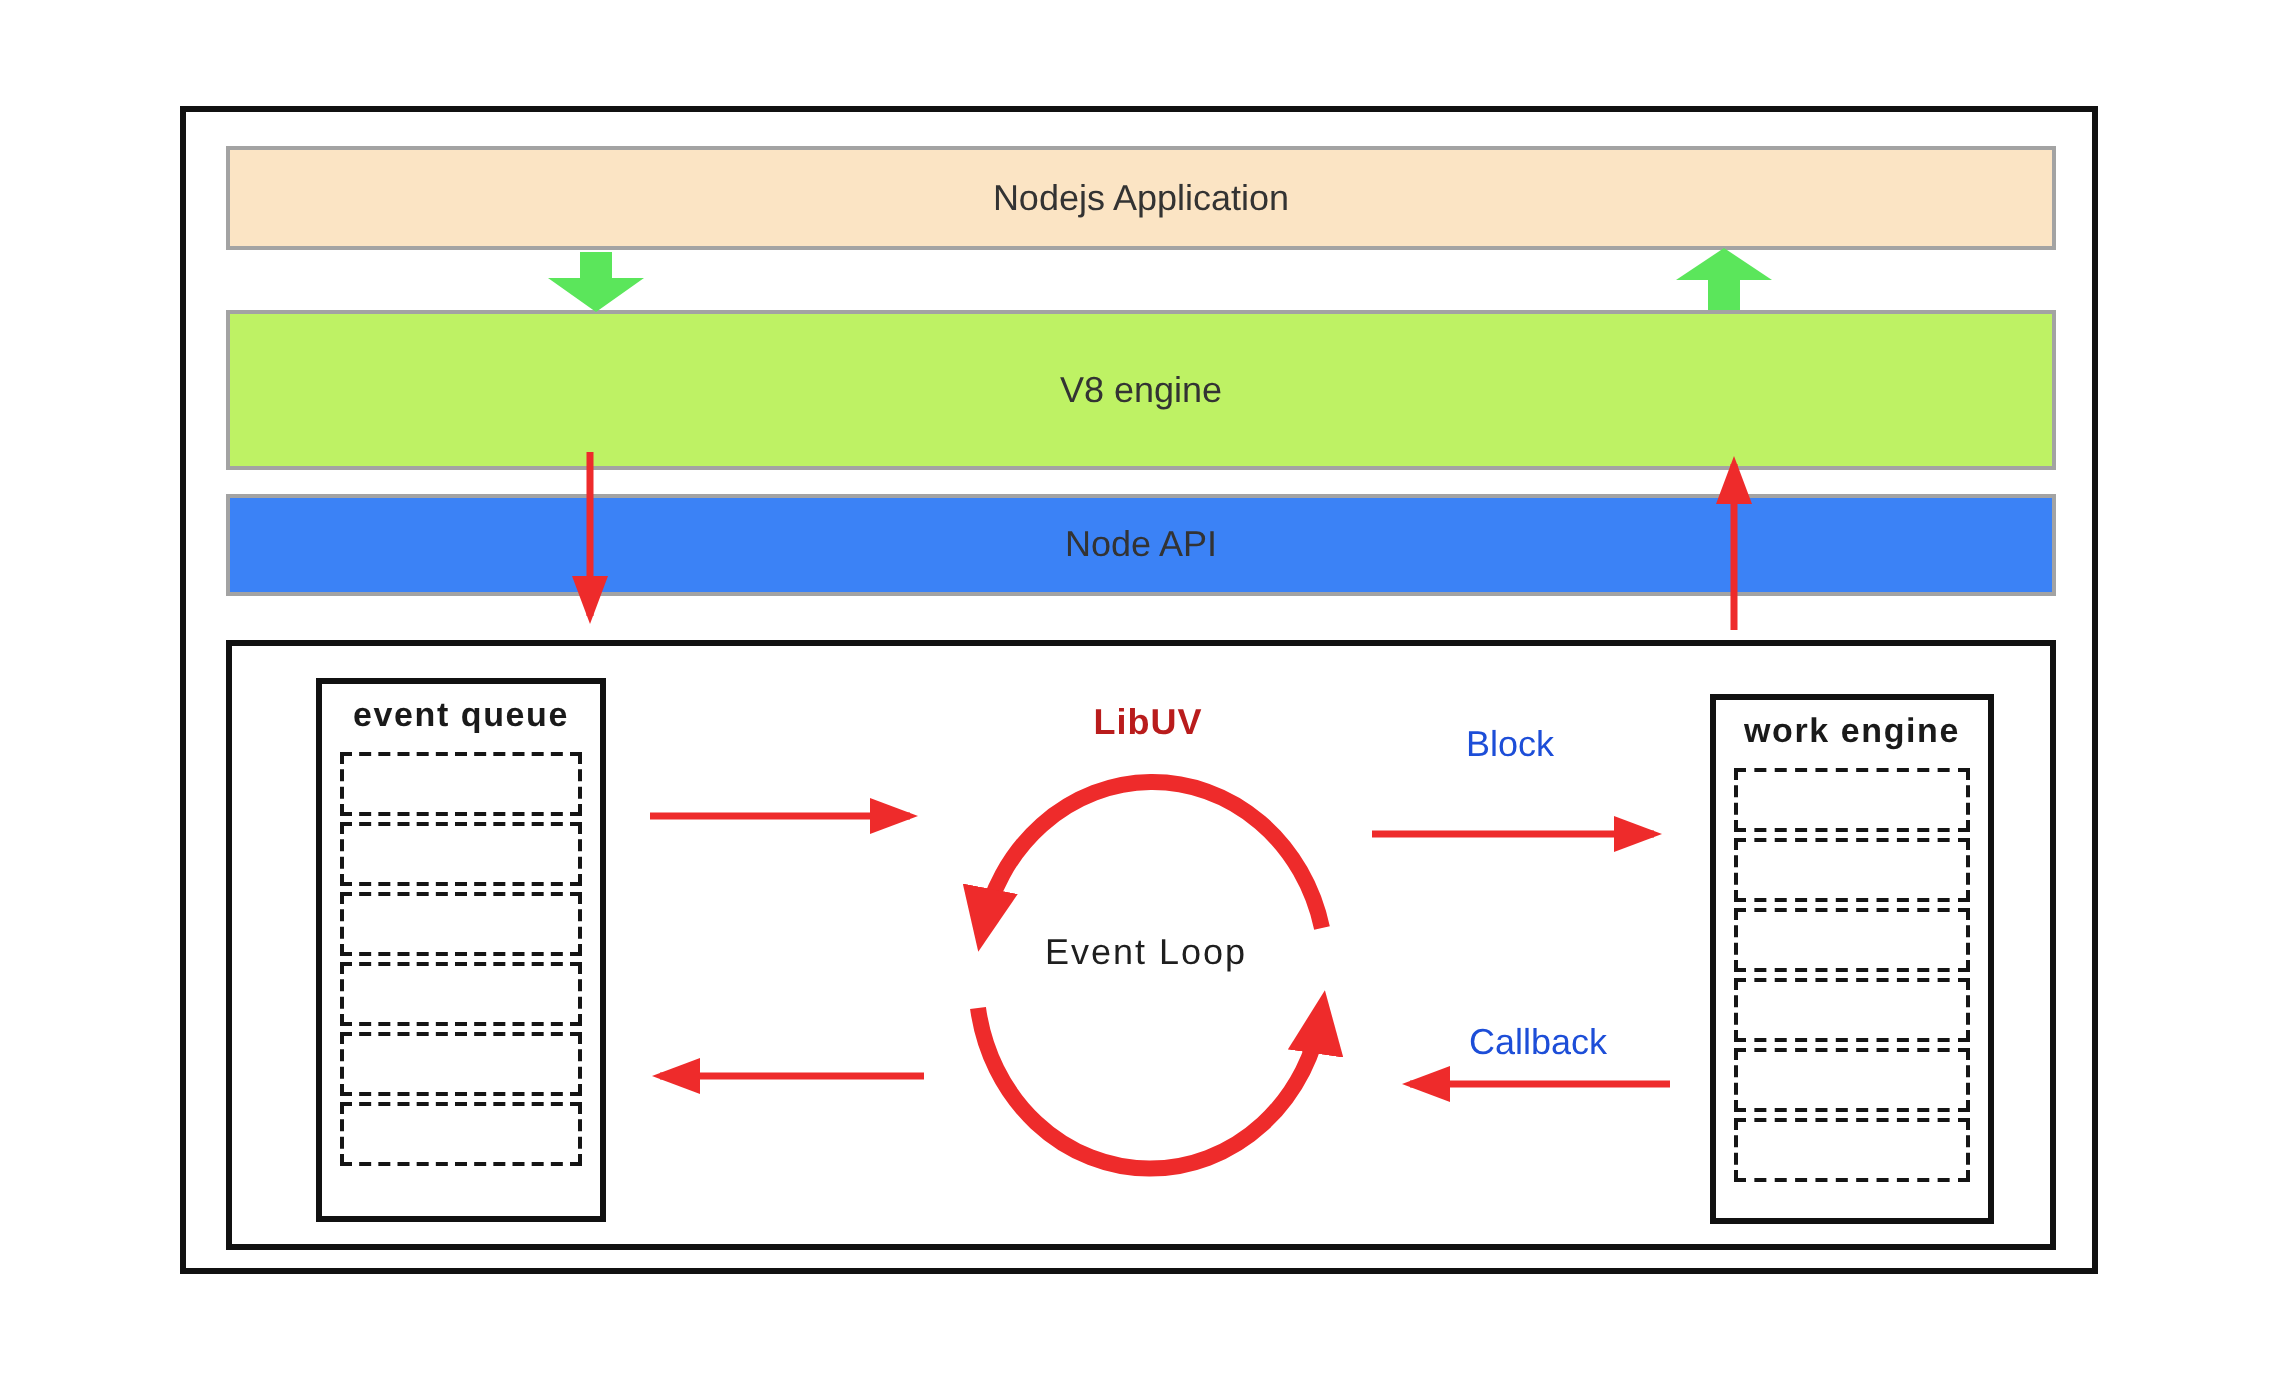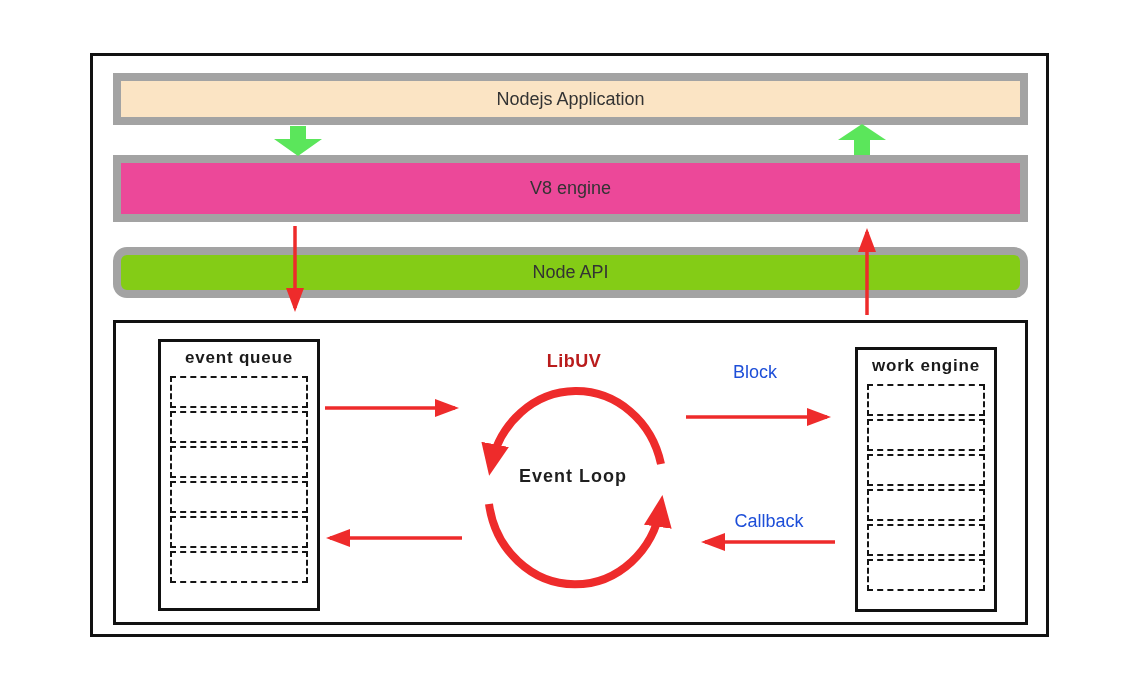--- a/index.html
+++ b/index.html
@@ -16,44 +16,44 @@
     position: absolute;
     left: 90px; top: 53px;
     width: 959px; height: 584px;
     border: 3px solid #111111;
     background: #ffffff;
   }
   .layer-bar {
     position: absolute;
     left: 113px;
     width: 915px;
-    border: 8px solid #a3a3a3;
+    border: 2px solid #a3a3a3;
     display: flex;
     align-items: center;
     justify-content: center;
     font-size: 18px;
     color: #333333;
   }
   .bar-app  { top: 73px;  height: 52px; background: #FBE4C4; }
-  .bar-v8   { top: 155px; height: 67px; background: #ec4899; }
-  .bar-api  { top: 247px; height: 51px; background: #84cc16; border-radius: 14px; }
+  .bar-v8   { top: 155px; height: 80px; background: #bef264; }
+  .bar-api  { top: 247px; height: 51px; background: #3b82f6; }
   .libuv-container {
     position: absolute;
     left: 113px; top: 320px;
     width: 915px; height: 305px;
     border: 3px solid #111111;
     background: #ffffff;
   }
   .queue-box {
     position: absolute;
     border: 3px solid #111111;
     background: #ffffff;
     padding: 6px 9px 8px 9px;
   }
-  .queue-left  { left: 158px; top: 339px; width: 162px; height: 272px; }
+  .queue-left  { left: 158px; top: 339px; width: 145px; height: 272px; }
   .queue-right { left: 855px; top: 347px; width: 142px; height: 265px; }
   .queue-title {
     font-weight: bold;
     font-size: 17px;
     letter-spacing: 0.8px;
     color: #1a1a1a;
     text-align: center;
     margin-bottom: 8px;
     white-space: nowrap;
   }
@@ -68,21 +68,21 @@
     text-align: center;
     color: #1d4ed8;
     font-size: 18px;
   }
   .lbl-libuv {
     left: 474px; top: 351px; width: 200px;
     font-weight: bold; color: #b91c1c; letter-spacing: 0.5px;
   }
   .lbl-event-loop {
     left: 473px; top: 466px; width: 200px;
-    font-weight: bold; color: #1f1f1f; letter-spacing: 1px;
+    font-weight: normal; color: #1f1f1f; letter-spacing: 1px;
   }
   .lbl-block-operate { left: 680px; top: 361px; width: 150px; line-height: 22px; }
   .lbl-callback { left: 694px; top: 511px; width: 150px; }
   .arrows-overlay {
     position: absolute;
     left: 0; top: 0;
     width: 1142px; height: 692px;
     pointer-events: none;
   }
 </style>

